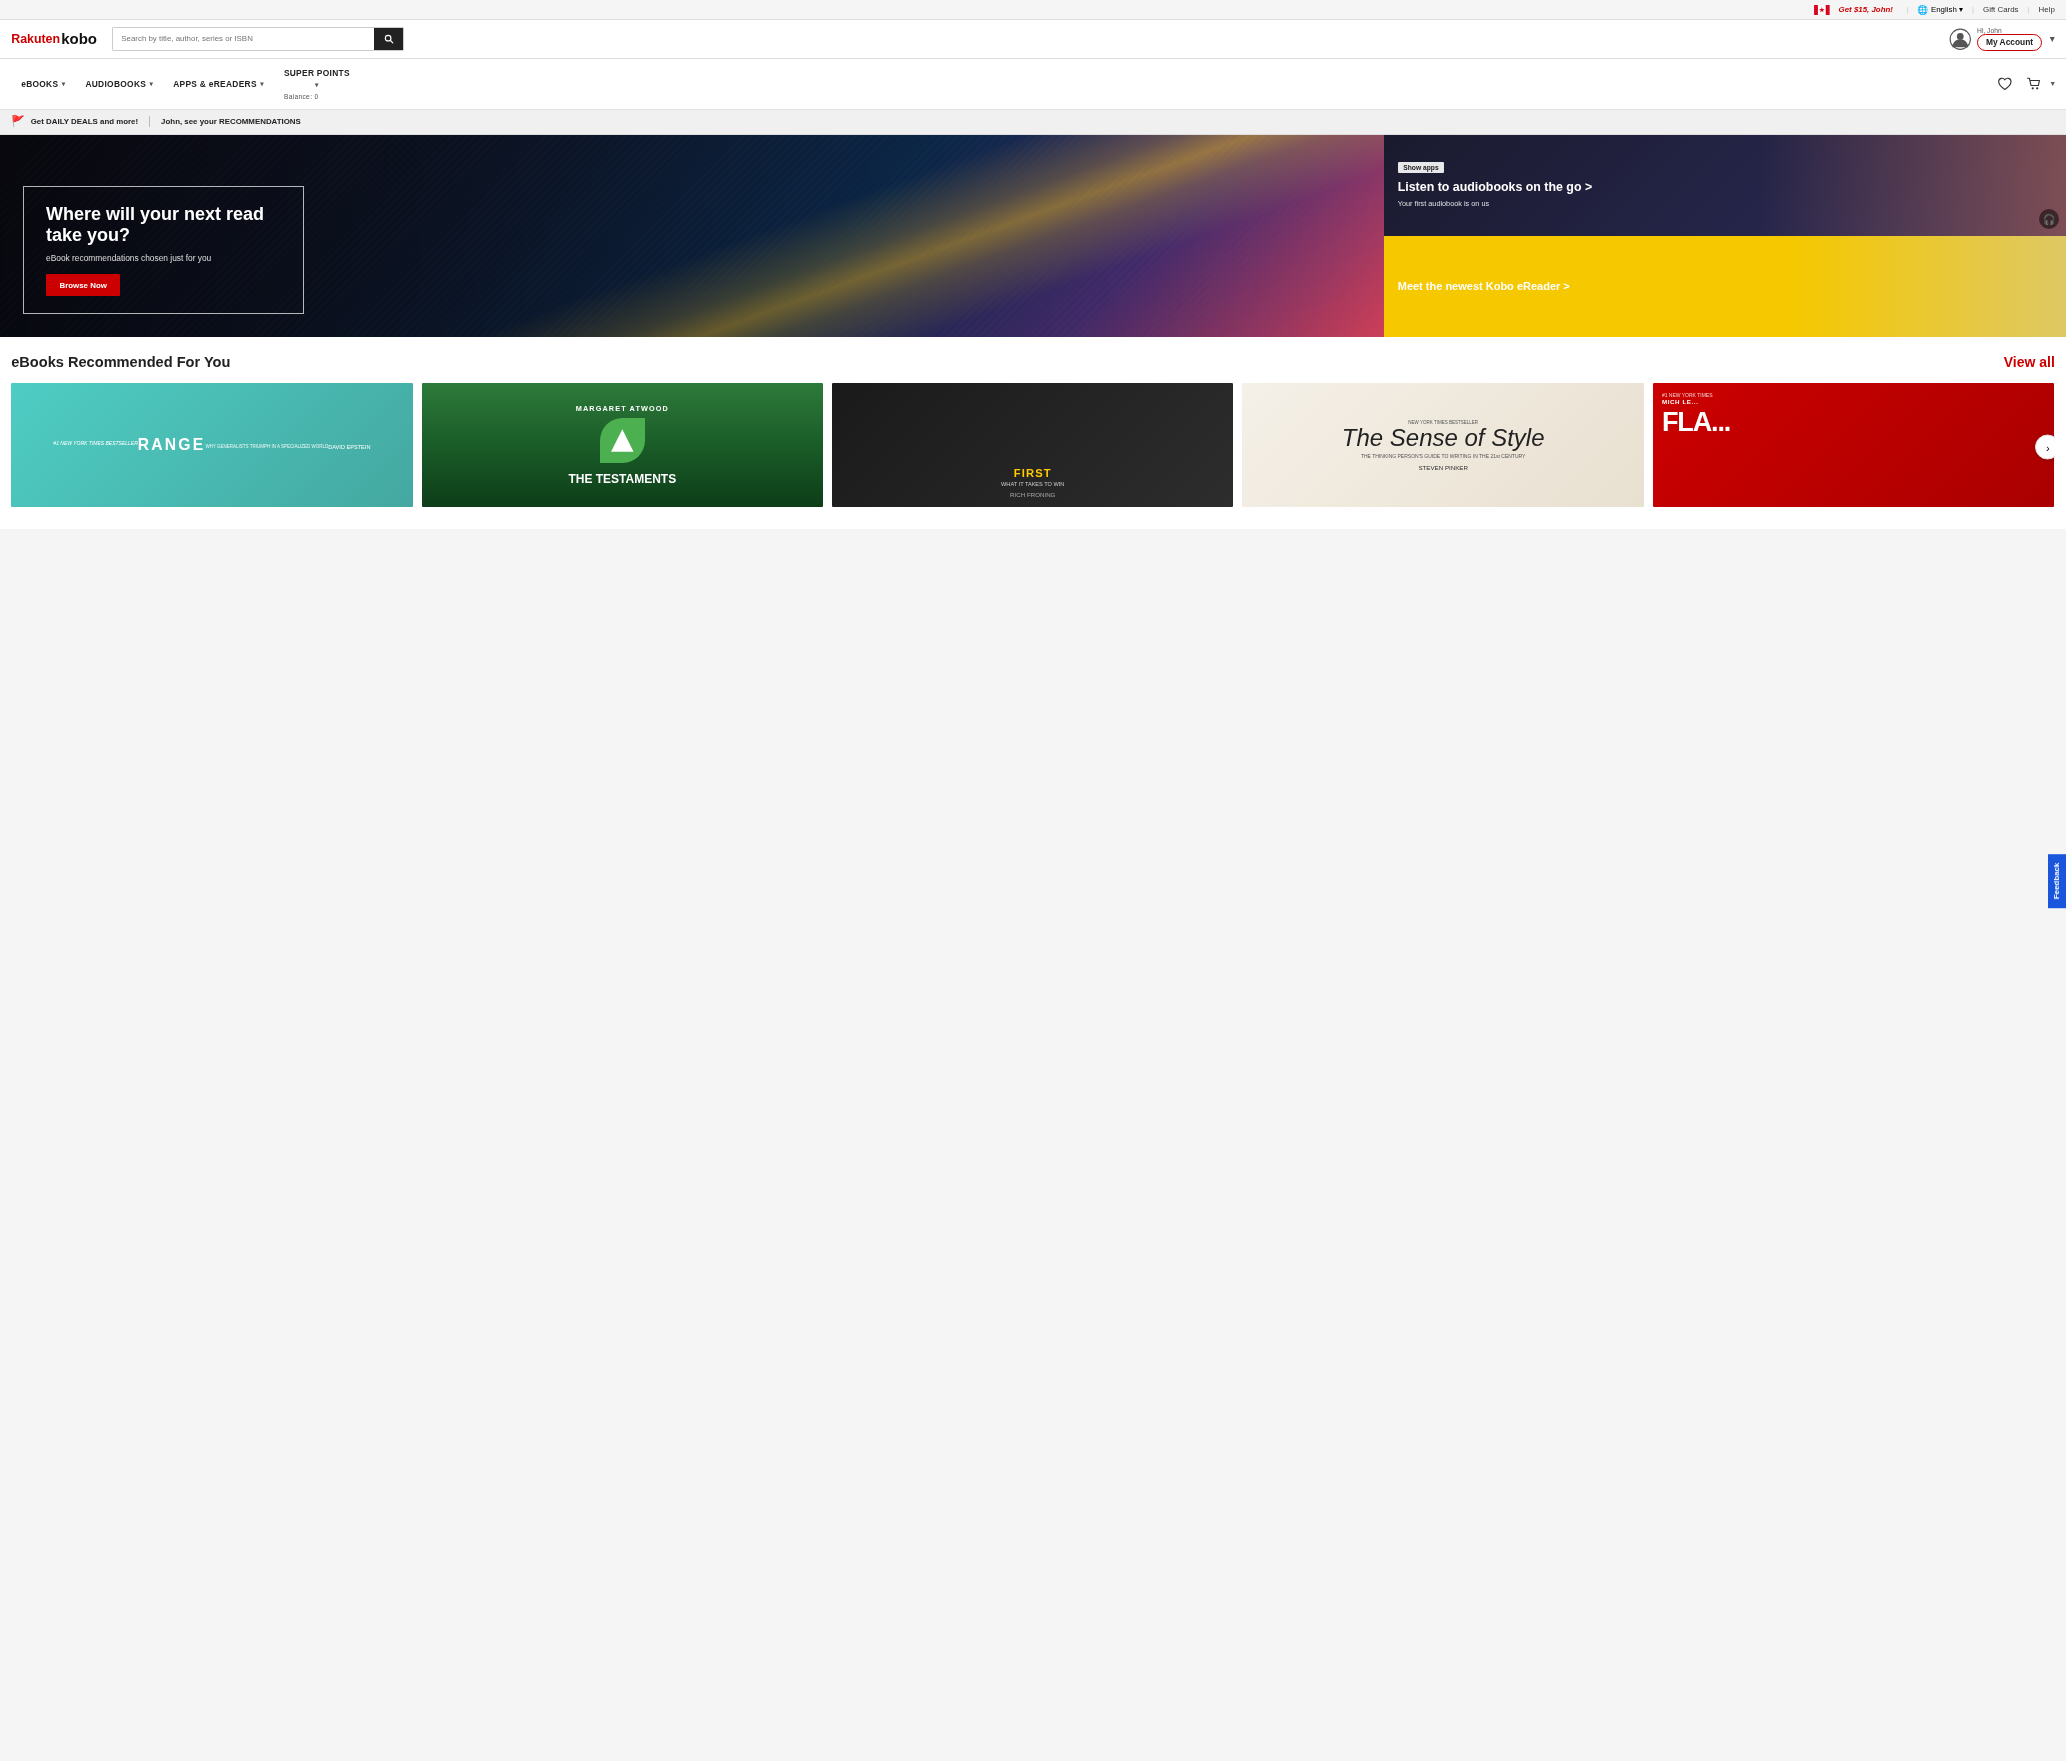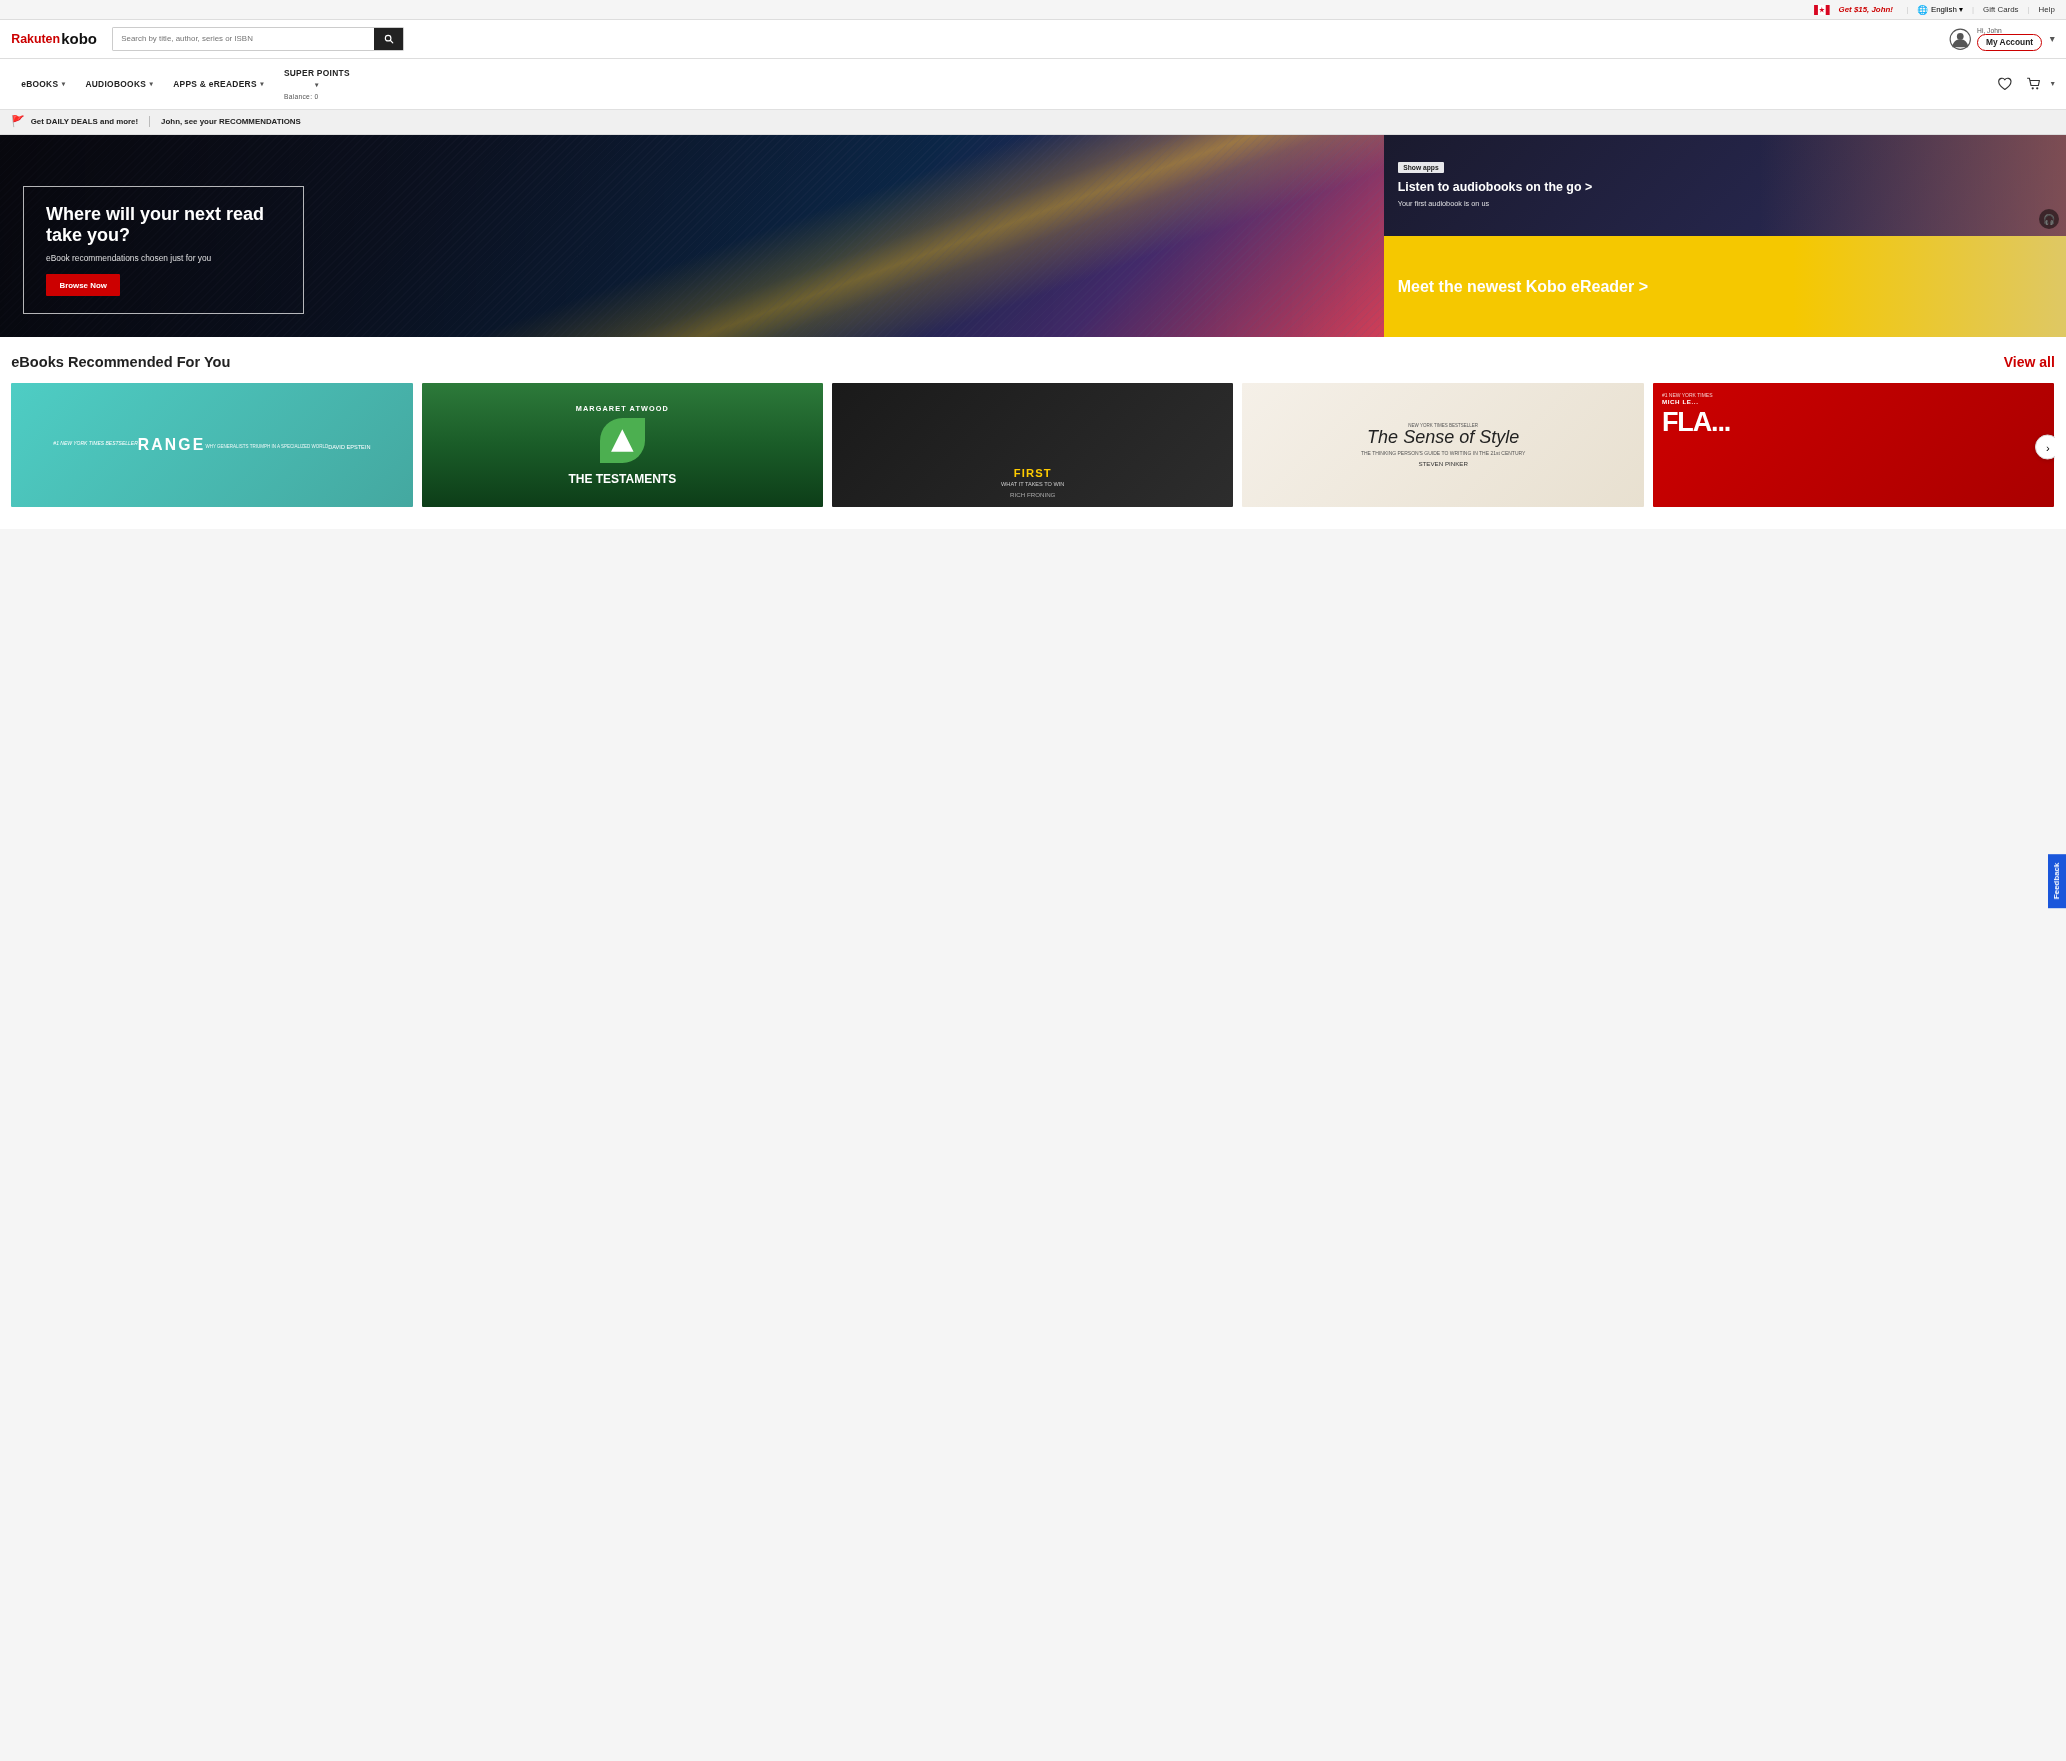--- a/index.html
+++ b/index.html
@@ -461,21 +461,21 @@
     .book-cover-style {
       background: linear-gradient(135deg, #f5f0e8 0%, #e8e0d0 100%);
       width: 100%;
       height: 100%;
       display: flex;
       flex-direction: column;
       align-items: center;
       justify-content: center;
       padding: 9px;
     }
-    .book-cover-style .title { font-size: 18px; font-style: italic; color: #222; text-align: right; line-height: 1.1; }
+    .book-cover-style .title { font-size: 24px; font-style: italic; color: #222; text-align: right; line-height: 1.1; }
     .book-cover-style .subtitle { font-size: 5px; text-align: center; color: #555; margin-top: 2.2px; }
     .book-cover-style .author { font-size: 6.2px; color: #333; margin-top: 4.5px; }
 
     .book-cover-flash {
       background: linear-gradient(135deg, #cc0000 0%, #aa0000 100%);
       width: 100%;
       height: 100%;
       display: flex;
       flex-direction: column;
       align-items: flex-start;
@@ -650,21 +650,21 @@
       <span class="hero-side-tag">Show apps</span>
       <div class="hero-side-title">
         <a href="#" style="color:#fff;text-decoration:none;font-size:12.4px;font-weight:bold;line-height:1.2;display:block;">Listen to audiobooks on the go &gt;</a>
       </div>
       <p class="hero-side-subtitle">Your first audiobook is on us</p>
       <div class="headphone-icon">🎧</div>
     </div>
     <div class="hero-side-bottom">
       <div class="hero-side-bottom-img"></div>
       <div class="hero-side-bottom-title">
-        <a href="#" style="color:#fff;text-decoration:none;font-size:16px;font-weight:bold;line-height:1.2;display:block;">Meet the newest Kobo eReader &gt;</a>
+        <a href="#" style="color:#fff;text-decoration:none;font-size:11px;font-weight:bold;line-height:1.2;display:block;">Meet the newest Kobo eReader &gt;</a>
       </div>
     </div>
   </div>
 </div>
 
 <div class="feedback-tab" style="position:fixed;right:0;top:50%;transform:translateY(-50%) rotate(180deg);background:#1a56db;color:#fff;writing-mode:vertical-rl;padding:9px 4.5px;font-size:7.9px;font-weight:bold;cursor:pointer;z-index:1000;">Feedback</div>
 
 <div class="section">
   <div class="section-header">
     <h2 class="section-title">eBooks Recommended For You</h2>

